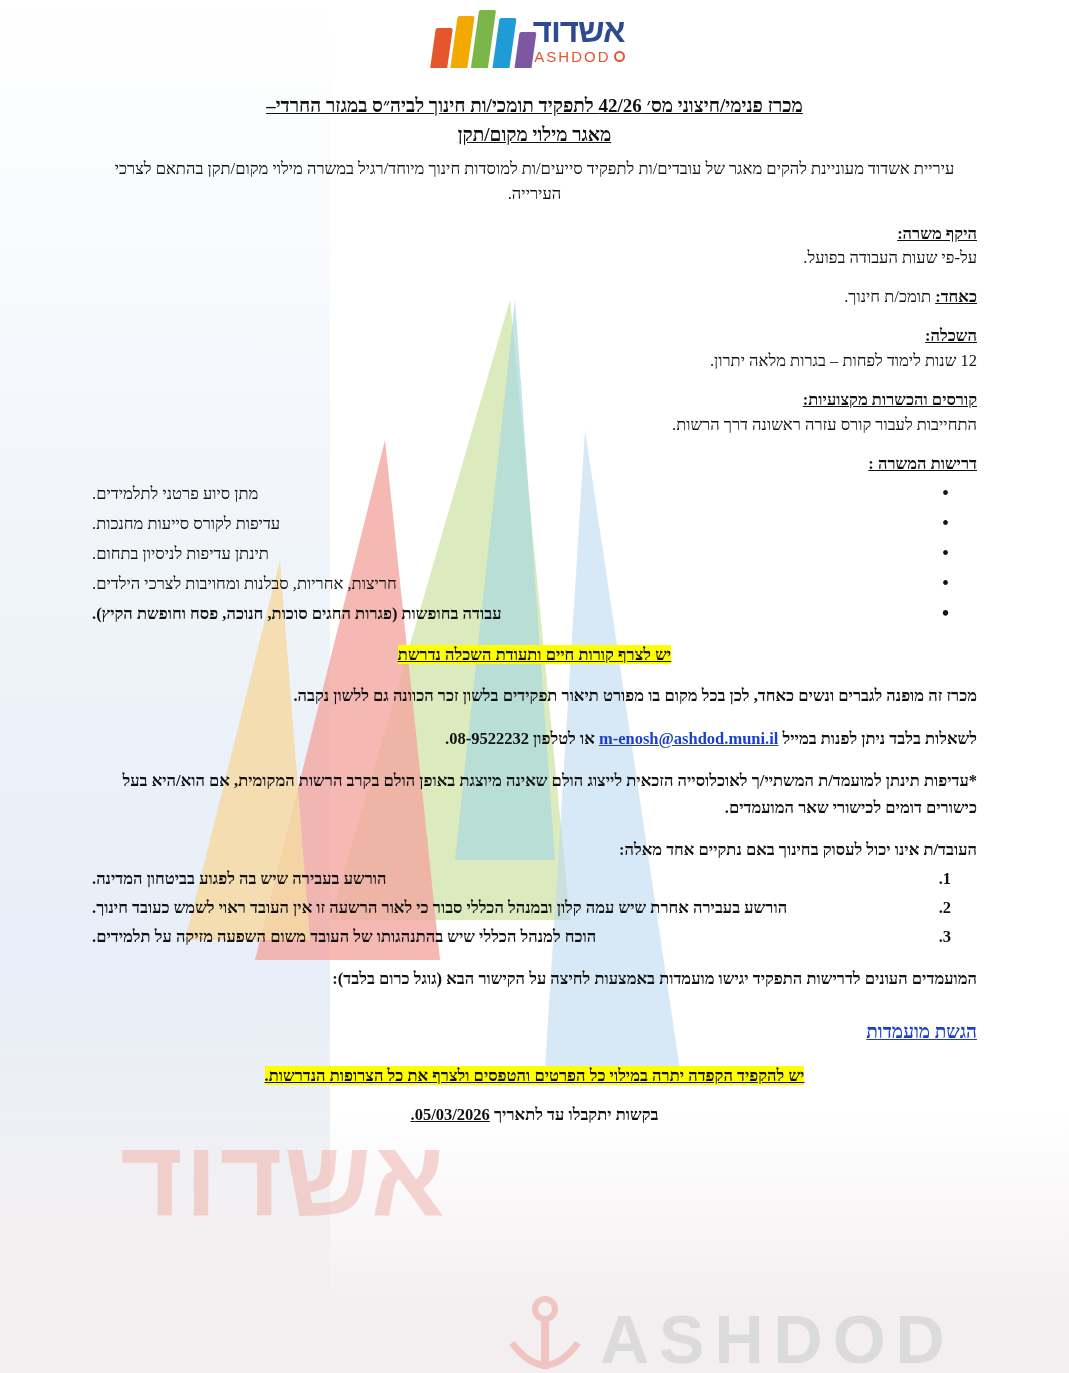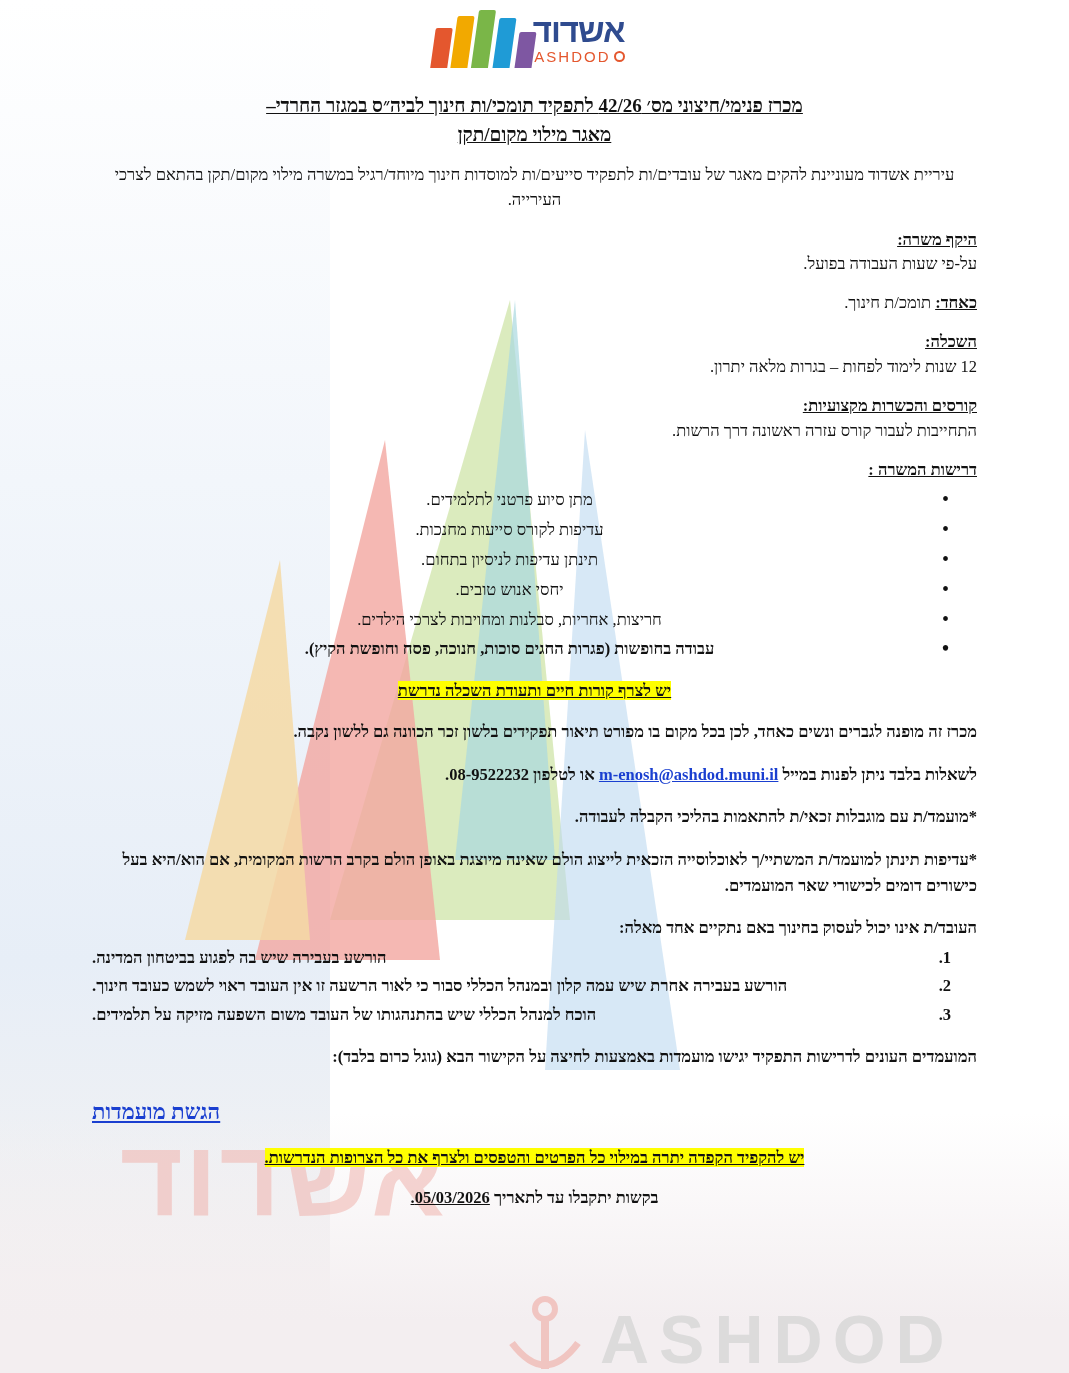--- a/index.html
+++ b/index.html
@@ -189,21 +189,21 @@
     text-align: center;
     font-size: 19px;
     font-weight: bold;
     margin: 10px 0 4px 0;
     line-height: 1.5;
     text-decoration: underline;
   }
   h1.doc-title .l2 { display: block; }
 
   p.para {
-    margin: 14px 0 0 0;
+    margin: 8px 0 0 0;
     text-align: center;
     line-height: 1.5;
   }
   .intro {
     margin-top: 22px;
     text-align: center;
   }
 
   .sec {
     margin-top: 15px;
@@ -222,21 +222,21 @@
 
   ul.reqs {
     margin: 4px 28px 0 0;
     padding: 0;
     list-style: none;
   }
   ul.reqs li {
     position: relative;
     padding-right: 22px;
     margin: 6px 0;
-    text-align: center;
+    text-align: left;
   }
   ul.reqs li::before {
     content: "•";
     position: absolute;
     right: 0;
     top: -2px;
     font-size: 20px;
     line-height: 1.3;
   }
   ul.reqs li.bold { font-weight: bold; }
@@ -280,24 +280,24 @@
     line-height: 1.5;
   }
   ol.conds li::before {
     content: counter(c) ".";
     position: absolute;
     right: 0;
     top: 0;
   }
 
   h2.submit {
-    text-align: left;
+    text-align: right;
     color: #1a3fd0;
     text-decoration: underline;
-    font-size: 22px;
+    font-size: 19px;
     font-weight: bold;
     margin: 26px 0 10px 0;
   }
 
   .final-note {
     font-weight: bold;
     text-align: center;
     margin-top: 16px;
   }
   .final-note .u { text-decoration: underline; }
@@ -368,37 +368,35 @@
       <span class="sec-head">קורסים והכשרות מקצועיות:</span>
       <span class="sec-body">התחייבות לעבור קורס עזרה ראשונה דרך הרשות.</span>
     </div>
 
     <div class="sec">
       <span class="sec-head">דרישות המשרה :</span>
       <ul class="reqs">
         <li>מתן סיוע פרטני לתלמידים.</li>
         <li>עדיפות לקורס סייעות מחנכות.</li>
         <li>תינתן עדיפות לניסיון בתחום.</li>
-        <li>יחסי אנוש טובים.</li>
         <li>חריצות, אחריות, סבלנות ומחויבות לצרכי הילדים.</li>
         <li class="bold">עבודה בחופשות (פגרות החגים סוכות, חנוכה, פסח וחופשת הקיץ).</li>
       </ul>
     </div>
 
     <div class="hl-line">
       <span class="hl">יש לצרף קורות חיים ותעודת השכלה נדרשת</span>
     </div>
 
     <div class="bold-block">מכרז זה מופנה לגברים ונשים כאחד, לכן בכל מקום בו מפורט תיאור תפקידים בלשון זכר הכוונה גם ללשון נקבה.</div>
 
     <div class="bold-block">
       <span>לשאלות בלבד ניתן לפנות במייל </span><a class="maillink" href="#">m-enosh@ashdod.muni.il</a><span> או לטלפון </span><span>08-9522232</span><span>.</span>
     </div>
 
-    <div class="bold-block">*מועמד/ת עם מוגבלות זכאי/ת להתאמות בהליכי הקבלה לעבודה.</div>
 
     <div class="bold-block">*עדיפות תינתן למועמד/ת המשתיי/ך לאוכלוסייה הזכאית לייצוג הולם שאינה מיוצגת באופן הולם בקרב הרשות המקומית, אם הוא/היא בעל כישורים דומים לכישורי שאר המועמדים.</div>
 
     <div class="bold-block right">העובד/ת אינו יכול לעסוק בחינוך באם נתקיים אחד מאלה:</div>
 
     <ol class="conds">
       <li>הורשע בעבירה שיש בה לפגוע בביטחון המדינה.</li>
       <li>הורשע בעבירה אחרת שיש עמה קלון ובמנהל הכללי סבור כי לאור הרשעה זו אין העובד ראוי לשמש כעובד חינוך.</li>
       <li>הוכח למנהל הכללי שיש בהתנהגותו של העובד משום השפעה מזיקה על תלמידים.</li>
     </ol>

